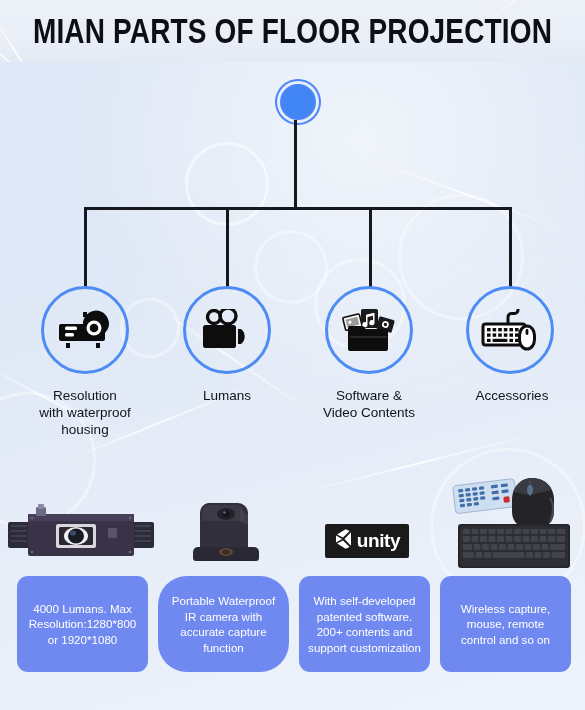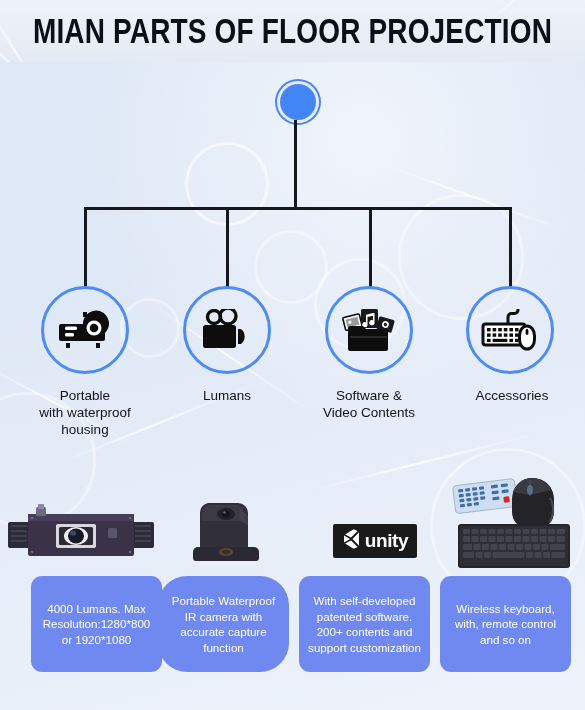--- a/index.html
+++ b/index.html
@@ -134,21 +134,20 @@
   .photo { position: absolute; }
 
   .unity-logo {
     position: absolute;
     background: #1a1a1a;
     border-radius: 2px;
     display: flex;
     align-items: center;
     justify-content: center;
     gap: 3px;
-    margin-left: 8px;
   }
   .unity-word {
     color: #ffffff;
     font-size: 19px;
     font-weight: 600;
     letter-spacing: -0.4px;
   }
 
   
   .card {
@@ -219,21 +218,21 @@
           <circle cx="37" cy="18" r="7.5" fill="#ffffff"></circle>
           <circle cx="37" cy="18" r="4.3" fill="#0d0d0d"></circle>
           <rect x="8" y="16.5" width="12" height="3.4" rx="1.5" fill="#ffffff"></rect>
           <rect x="8" y="23" width="9" height="3.4" rx="1.5" fill="#ffffff"></rect>
           <rect x="9" y="33" width="4" height="5" fill="#0d0d0d"></rect>
           <rect x="39" y="33" width="4" height="5" fill="#0d0d0d"></rect>
         </svg>
       </span>
     </div>
     <div class="node-label" style="left:5px; top:325px; width:160px;">
-      <div>Portable</div>
+      <div>Resolution</div>
       <div>with waterproof</div>
       <div>housing</div>
     </div>
 
     <div class="node" style="left:183px; top:224px;">
       <span>
         <svg width="54" height="42" viewBox="0 0 54 42">
           <circle cx="14" cy="8" r="6.5" fill="none" stroke="#0d0d0d" stroke-width="3.4"></circle>
           <circle cx="28" cy="7" r="8" fill="none" stroke="#0d0d0d" stroke-width="3.4"></circle>
           <rect x="3" y="16" width="33" height="23" rx="2.5" fill="#0d0d0d"></rect>
@@ -448,27 +447,27 @@
           <rect x="38" y="78" width="7" height="6" rx="1"></rect>
             <rect x="46.5" y="78" width="32" height="6" rx="1"></rect>
           <rect x="80" y="78" width="7" height="6" rx="1"></rect>
             <rect x="88.5" y="78" width="7" height="6" rx="1"></rect>
           <rect x="97" y="78" width="7" height="6" rx="1"></rect>
             <rect x="105.5" y="78" width="13.5" height="6" rx="1"></rect>
         </g>
       </svg>
     </div>
 
-    <div class="card" style="left:31px; top:514px;justify-content:flex-end;">
+    <div class="card" style="left:17px; top:514px;justify-content:flex-end;">
       <div class="card-text">4000 Lumans. Max Resolution:1280*800 or 1920*1080</div>
     </div>
     <div class="card" style="left:158px; top:514px;border-radius:29px;">
       <div class="card-text">Portable Waterproof IR camera with accurate capture function</div>
     </div>
     <div class="card" style="left:299px; top:514px;">
       <div class="card-text">With self-developed patented software. 200+ contents and support customization</div>
     </div>
     <div class="card" style="left:440px; top:514px;">
-      <div class="card-text">Wireless keyboard, with, remote control and so on</div>
+      <div class="card-text">Wireless capture, mouse, remote control and so on</div>
     </div>
 
   </div>
 </div>
 
 </body></html>

